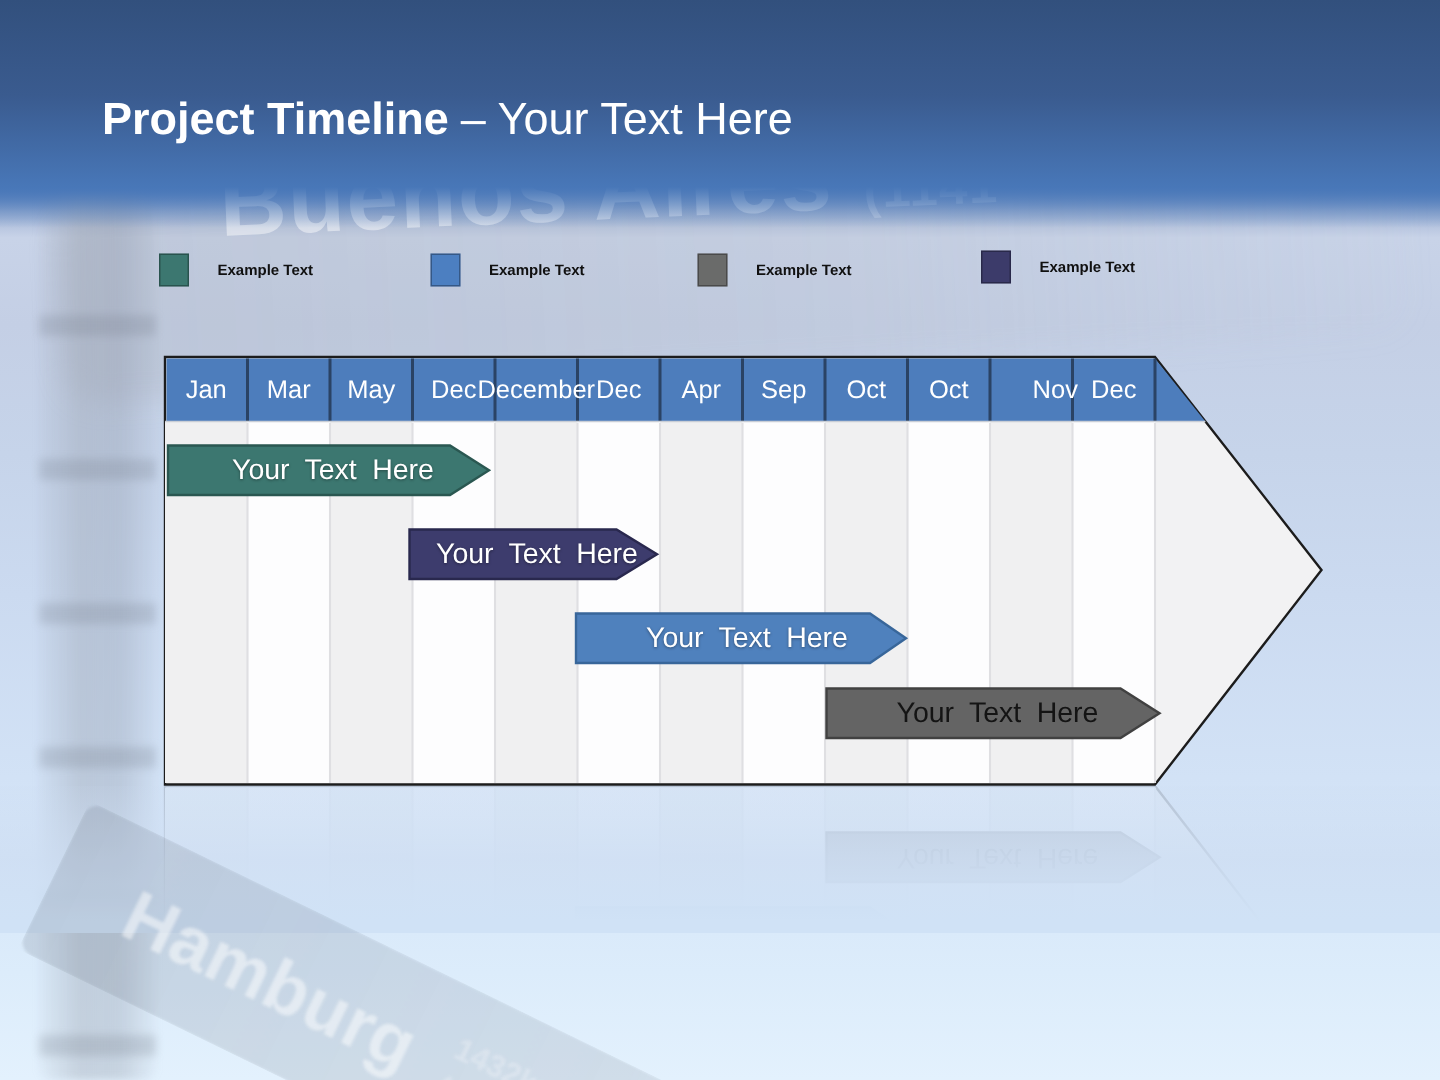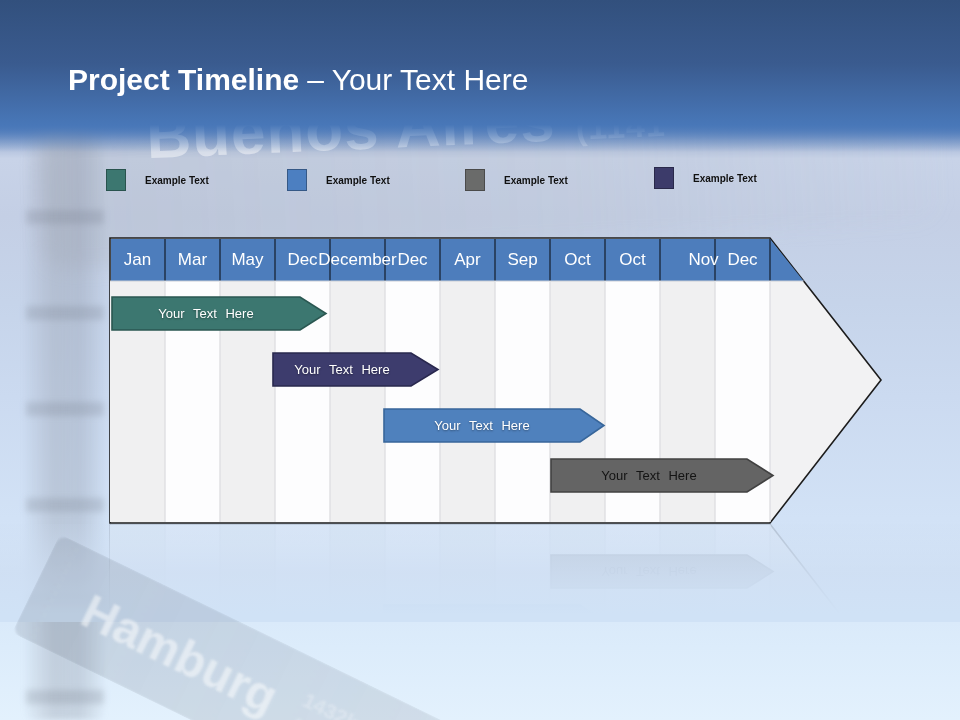--- a/index.html
+++ b/index.html
@@ -72,21 +72,21 @@
   
   .timeline-layer{ position:absolute; left:0; top:0; width:960px; height:716px; }
   .timeline-layer svg{ position:absolute; left:0; top:0; }
   .mcell{
     position:absolute; top:239px; width:55px; height:42px;
     display:flex; align-items:center; justify-content:center;
     color:#ffffff; font-size:17px;
   }
   .task-label{
     position:absolute; display:flex; align-items:center; justify-content:center;
-    font-size:13px; word-spacing:5px; white-space:nowrap;
+    font-size:19px; word-spacing:5px; white-space:nowrap;margin-left:16px;
   }
   .task-light{ text-shadow:0 1px 2px rgba(0,0,0,0.40); }
   .tl-0{left:112px; top:297px; width:188px; height:33px;}
   .tl-1{left:273px; top:353px; width:138px; height:33px;}
   .tl-2{left:384px; top:409px; width:196px; height:33px;}
   .tl-3{left:551px; top:459px; width:196px; height:33px;}
   
   .reflection{
     position:absolute; left:0; top:524px; width:960px; height:98px;
     overflow:hidden; pointer-events:none;

